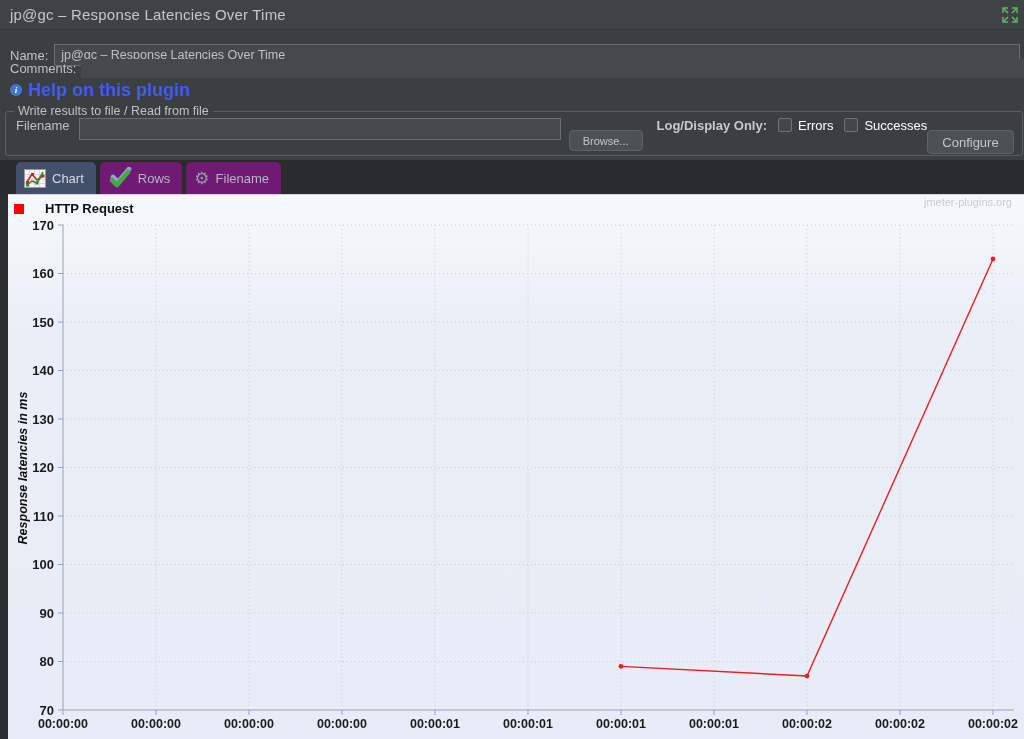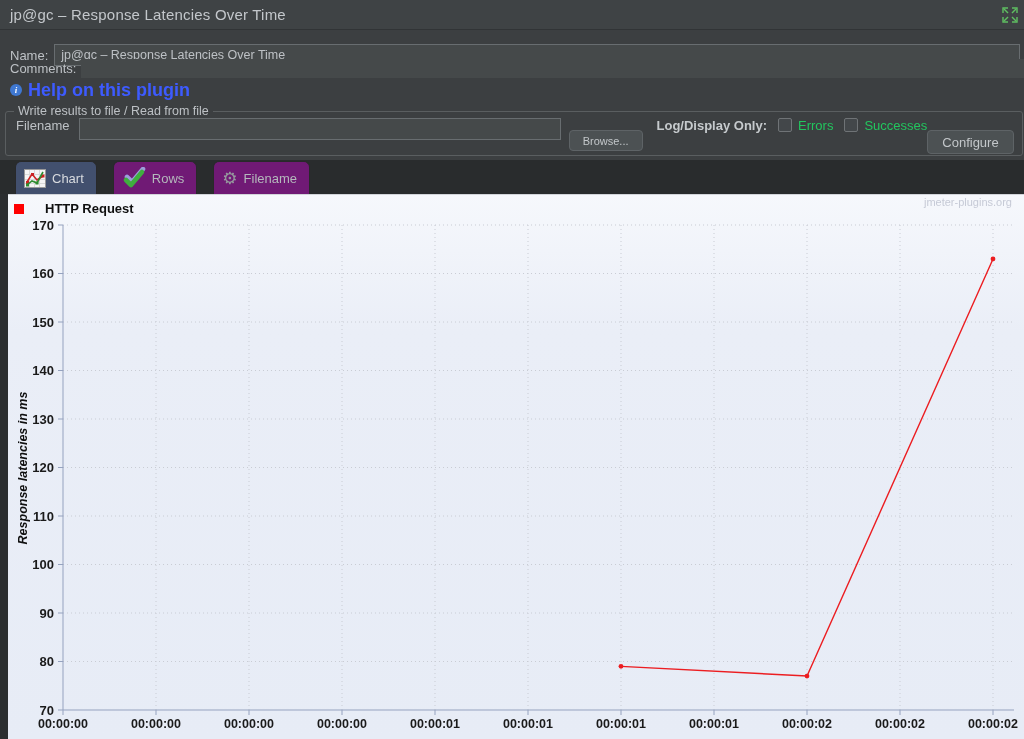--- a/index.html
+++ b/index.html
@@ -30,25 +30,25 @@
   .filegroup{position:absolute;top:104px;left:5px;right:5px;height:52px;margin:0;padding:0 6px;
     border:1px solid #5a5e60;border-radius:3px;}
   .filegroup legend{color:#bdc1c5;font-size:12.5px;padding:0 4px;margin-left:2px;}
   .file-row{display:flex;align-items:flex-start;height:32px;margin-top:0px;}
   .filename-input{width:518px;margin-left:10px;}
   .btn{background:#4c5153;border:1px solid #5e6366;border-radius:4px;color:#c3c7ca;
     display:flex;align-items:center;justify-content:center;cursor:pointer;margin-top:12px;}
   .browse-btn{height:21px;padding:0 13px;margin-left:8px;font-size:11px;flex:none;}
   .logdisplay{margin-left:14px;color:#c6cacd;font-size:13px;font-weight:bold;flex:none;}
   .cb{width:14px;height:14px;background:#43474a;border:1px solid #6f7376;border-radius:2px;margin-left:11px;flex:none;cursor:pointer;}
-  .cb-label{margin-left:6px;color:#22c55e;font-size:13px;flex:none;}
+  .cb-label{margin-left:6px;color:#ffffff;font-size:13px;flex:none;}
   .configure-btn{height:24px;padding:0 14px;margin-left:auto;margin-right:2px;font-size:13px;flex:none;}
   
   .tabstrip{position:absolute;top:160px;left:0;right:0;height:34px;background:#292c2d;
-    display:flex;align-items:flex-end;padding-left:15px;gap:16px;}
+    display:flex;align-items:flex-end;padding-left:15px;gap:2px;}
   .tab{display:flex;align-items:center;gap:6px;height:33px;padding:0 12px 0 8px;cursor:pointer;
     background:#701a75;border:1px solid #28292a;border-bottom:none;border-radius:6px 6px 0 0;
     color:#b4b8bc;font-size:13px;}
   .tab.selected{background:#42506e;color:#d8dbdf;}
   .gear-glyph{font-size:17px;line-height:17px;color:#969b9e;}
   
   .left-strip{position:absolute;top:194px;left:0;width:8px;height:545px;background:#2b2e30;}
   .chart-panel{position:absolute;top:194px;left:8px;width:1016px;height:545px;overflow:hidden;
     background:linear-gradient(180deg,#f6f8fc 0%,#eaeef7 25%,#e7ecf6 100%);
     border-top:1px solid #d2d5da;}

